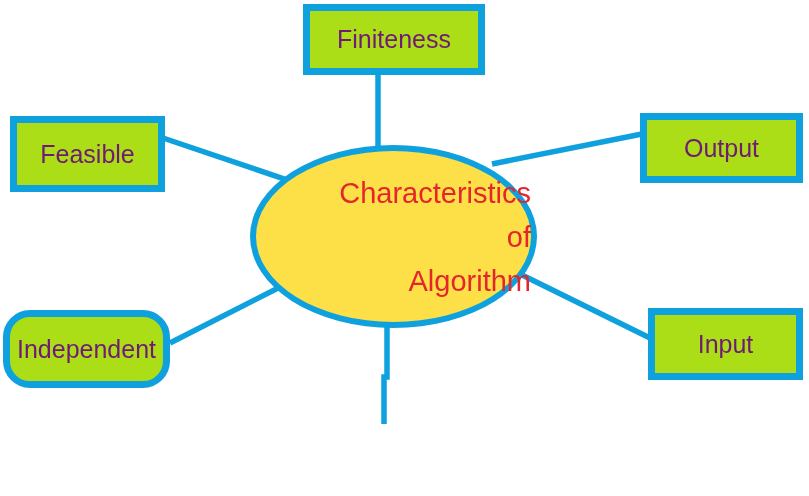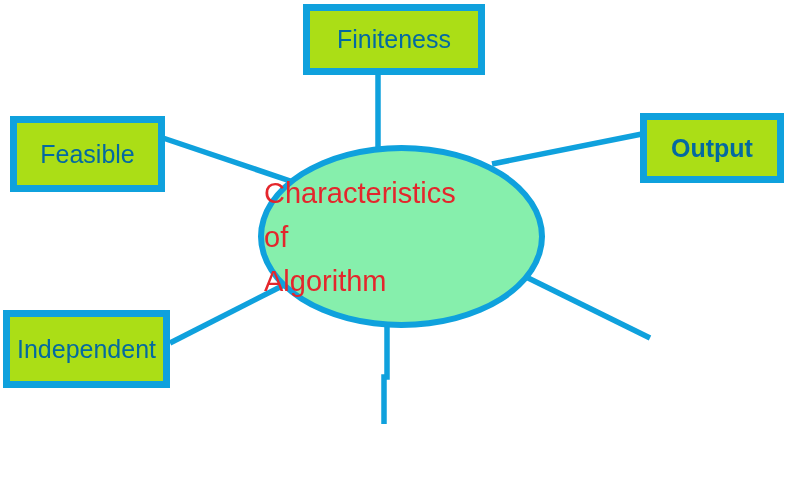--- a/index.html
+++ b/index.html
@@ -29,44 +29,44 @@
     stroke-linecap: butt;
   }
   .node {
     position: absolute;
     box-sizing: border-box;
     background: #ABDE16;
     border: 7px solid #0FA1DD;
     display: flex;
     align-items: center;
     justify-content: center;
-    color: #0369a1;
+    color: #701a75;
     font-size: 25px;
     white-space: nowrap;
     text-align: center;
   }
   .node-finiteness   { left: 303px; top: 4px;   width: 182px; height: 71px; }
   .node-feasible     { left: 10px;  top: 116px; width: 155px; height: 76px; }
-  .node-output       { left: 640px; top: 113px; width: 144px; height: 70px; font-weight: bold; }
-  .node-independent  { left: 3px;   top: 310px; width: 167px; height: 78px; }
+  .node-output       { left: 640px; top: 113px; width: 163px; height: 70px; }
+  .node-independent  { left: 3px;   top: 310px; width: 167px; height: 78px; border-radius: 27px; }
   .node-input        { left: 648px; top: 308px; width: 155px; height: 72px; }
   .node-unambiguous  { left: 312px; top: 423px; width: 198px; height: 70px; }
   .center-ellipse {
     position: absolute;
     box-sizing: border-box;
-    left: 258px;
+    left: 250px;
     top: 145px;
     width: 287px;
     height: 183px;
-    background: #86efac;
+    background: #fde047;
     border: 6px solid #0FA1DD;
     border-radius: 50%;
     display: flex;
     flex-direction: column;
-    align-items: flex-start;
+    align-items: flex-end;
     justify-content: center;
     color: #E4262C;
     font-size: 29px;
     line-height: 44px;
     text-align: center;
   }
 </style>
 </head>
 <body>
 
@@ -96,15 +96,18 @@
   </div>
 
   <div class="node node-output">
     <span>Output</span>
   </div>
 
   <div class="node node-independent">
     <span>Independent</span>
   </div>
 
+  <div class="node node-input">
+    <span>Input</span>
+  </div>
 
 
 </div>
 
 </body></html>

